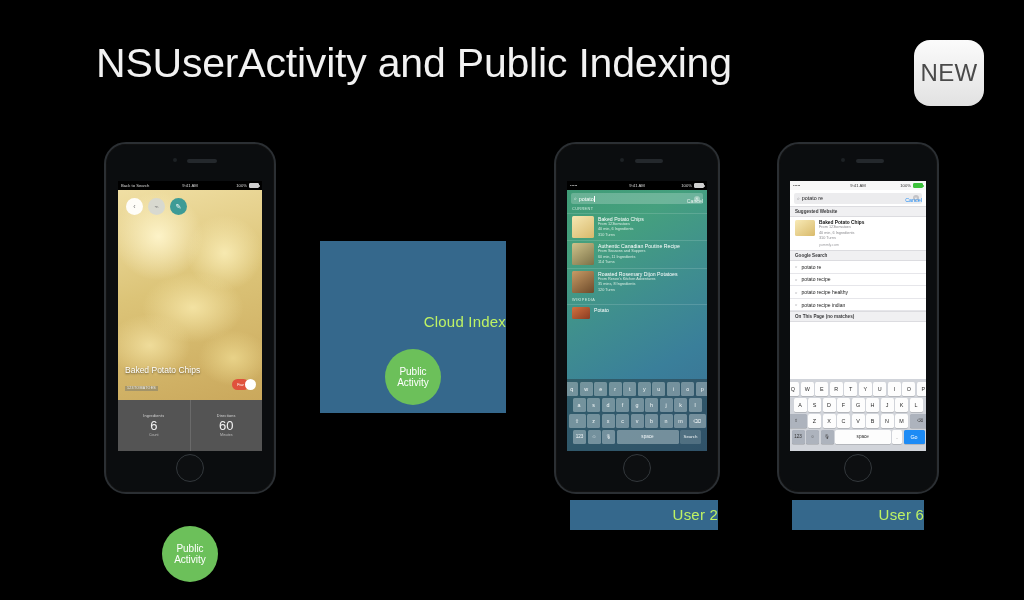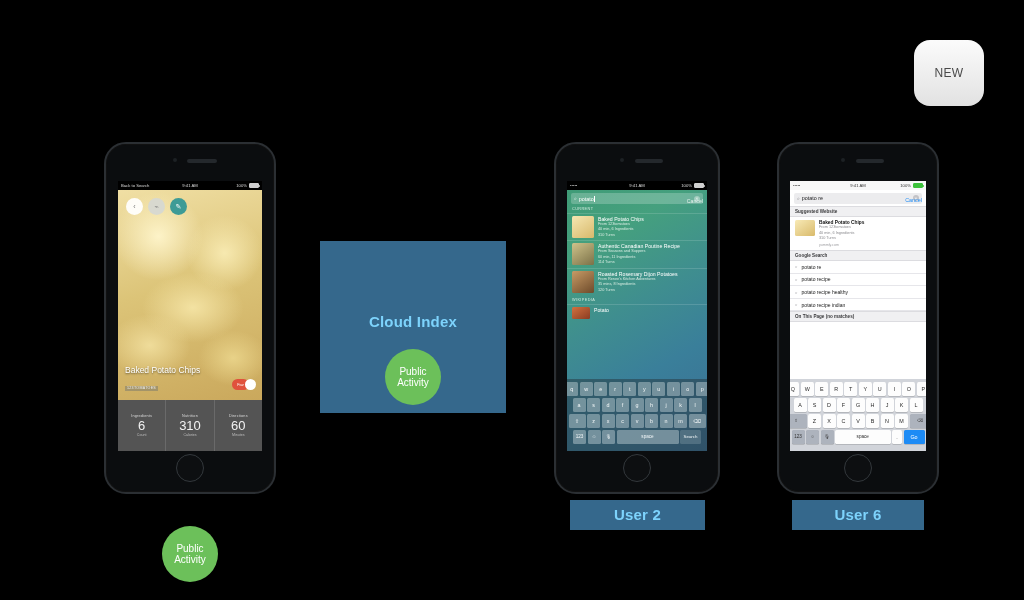--- a/index.html
+++ b/index.html
@@ -16,21 +16,21 @@
   
   .title {
     position: absolute; left: 96px; top: 40px;
     font-size: 41px; font-weight: 400; color: #f2f2f2;
     letter-spacing: -0.2px; white-space: nowrap;
   }
   .new-badge {
     position: absolute; left: 914px; top: 40px; width: 70px; height: 66px;
     background: linear-gradient(180deg,#fbfbfb 0%,#e2e2e2 100%);
     border-radius: 16px; display: flex; align-items: center; justify-content: center;
-    font-size: 12px; color: #4a4a4a; letter-spacing: 0.3px;
+    font-size: 24px; color: #4a4a4a; letter-spacing: 0.3px;
   }
 
   
   .phone { position: absolute; background: #0b0d0f;
            border: 2px solid #2b2f33; box-shadow: 0 0 0 1px #111 inset; }
   .phone .speaker { position: absolute; left: 50%; transform: translateX(-50%);
                     background: #24282c; border-radius: 2px; }
   .phone .camera { position: absolute; background: #1d2124; border-radius: 50%; }
   .phone .home { position: absolute; left: 50%; transform: translateX(-50%);
                  border: 1.5px solid #33383c; border-radius: 50%; background: #0d0f11; }
@@ -159,41 +159,42 @@
   .sf-t { font-size: 4.8px; color: #111; font-weight: bold; }
   .sf-d { font-size: 3.8px; color: #8a8a8e; line-height: 1.5; }
   .sf-u { font-size: 3.6px; color: #a0a0a4; margin-top: 1px; }
   .sf-sugg { display: flex; align-items: center; gap: 4px; padding: 2.8px 5px;
              border-bottom: 0.4px solid #e6e6ea; }
   .sf-sugg .mag { font-size: 4.6px; color: #9a9a9e; }
   .sf-sugg .s { font-size: 5px; color: #222; }
 
   
   .box { position: absolute; background: #35688c; display: flex;
-         justify-content: center; color: #7dd3fc; font-weight: bold; }
+         justify-content: flex-end; color: #bef264; }
   .box .lbl { font-size: 15px; padding-top: 6px; letter-spacing: .2px; }
   #cloudbox { left: 320px; top: 241px; width: 186px; height: 172px; }
   #cloudbox .lbl { padding-top: 72px; }
   #user1box { left: 126px; top: 500px; width: 128px; height: 72px; }
-  #user2box { left: 570px; top: 500px; width: 135px; height: 30px; }
+  #user2box { left: 570px; top: 500px; width: 148px; height: 30px; }
   #user3box { left: 792px; top: 500px; width: 132px; height: 30px; }
 
   .pub { position: absolute; border-radius: 50%; background: #6cc05a;
          display: flex; flex-direction: column; align-items: center;
          justify-content: center; color: #fff; line-height: 1.15; }
   #pub-cloud { left: 385px; top: 349px; width: 56px; height: 56px; font-size: 10px; }
   #pub-user1 { left: 162px; top: 526px; width: 56px; height: 56px; font-size: 10px; }
 </style>
 </head>
 <body>
 
 <div class="slide">
   <div class="edge-top"></div>
   <div class="edge-bot"></div>
 
+  <div class="title">NSUserActivity and Public Indexing</div>
   <div class="new-badge">NEW</div>
 
   <div class="phone" id="phone1">
     <div class="camera"></div>
     <div class="speaker"></div>
     <div class="home"></div>
     <div class="screen">
 
       <div class="sbar">
         <span class="l">Back to Search</span>
@@ -218,25 +219,20 @@
           <div class="pill">Fav</div>
           <div class="dot"></div>
         </div>
       </div>
 
       <div class="stats">
         <div class="stat">
           <span class="k">Ingredients</span>
           <span class="v">6</span>
           <span class="u">Count</span>
-        </div>
-        <div class="stat">
-          <span class="k">Nutrition</span>
-          <span class="v">310</span>
-          <span class="u">Calories</span>
         </div>
         <div class="stat">
           <span class="k">Directions</span>
           <span class="v">60</span>
           <span class="u">Minutes</span>
         </div>
       </div>
 
     </div>
   </div>

